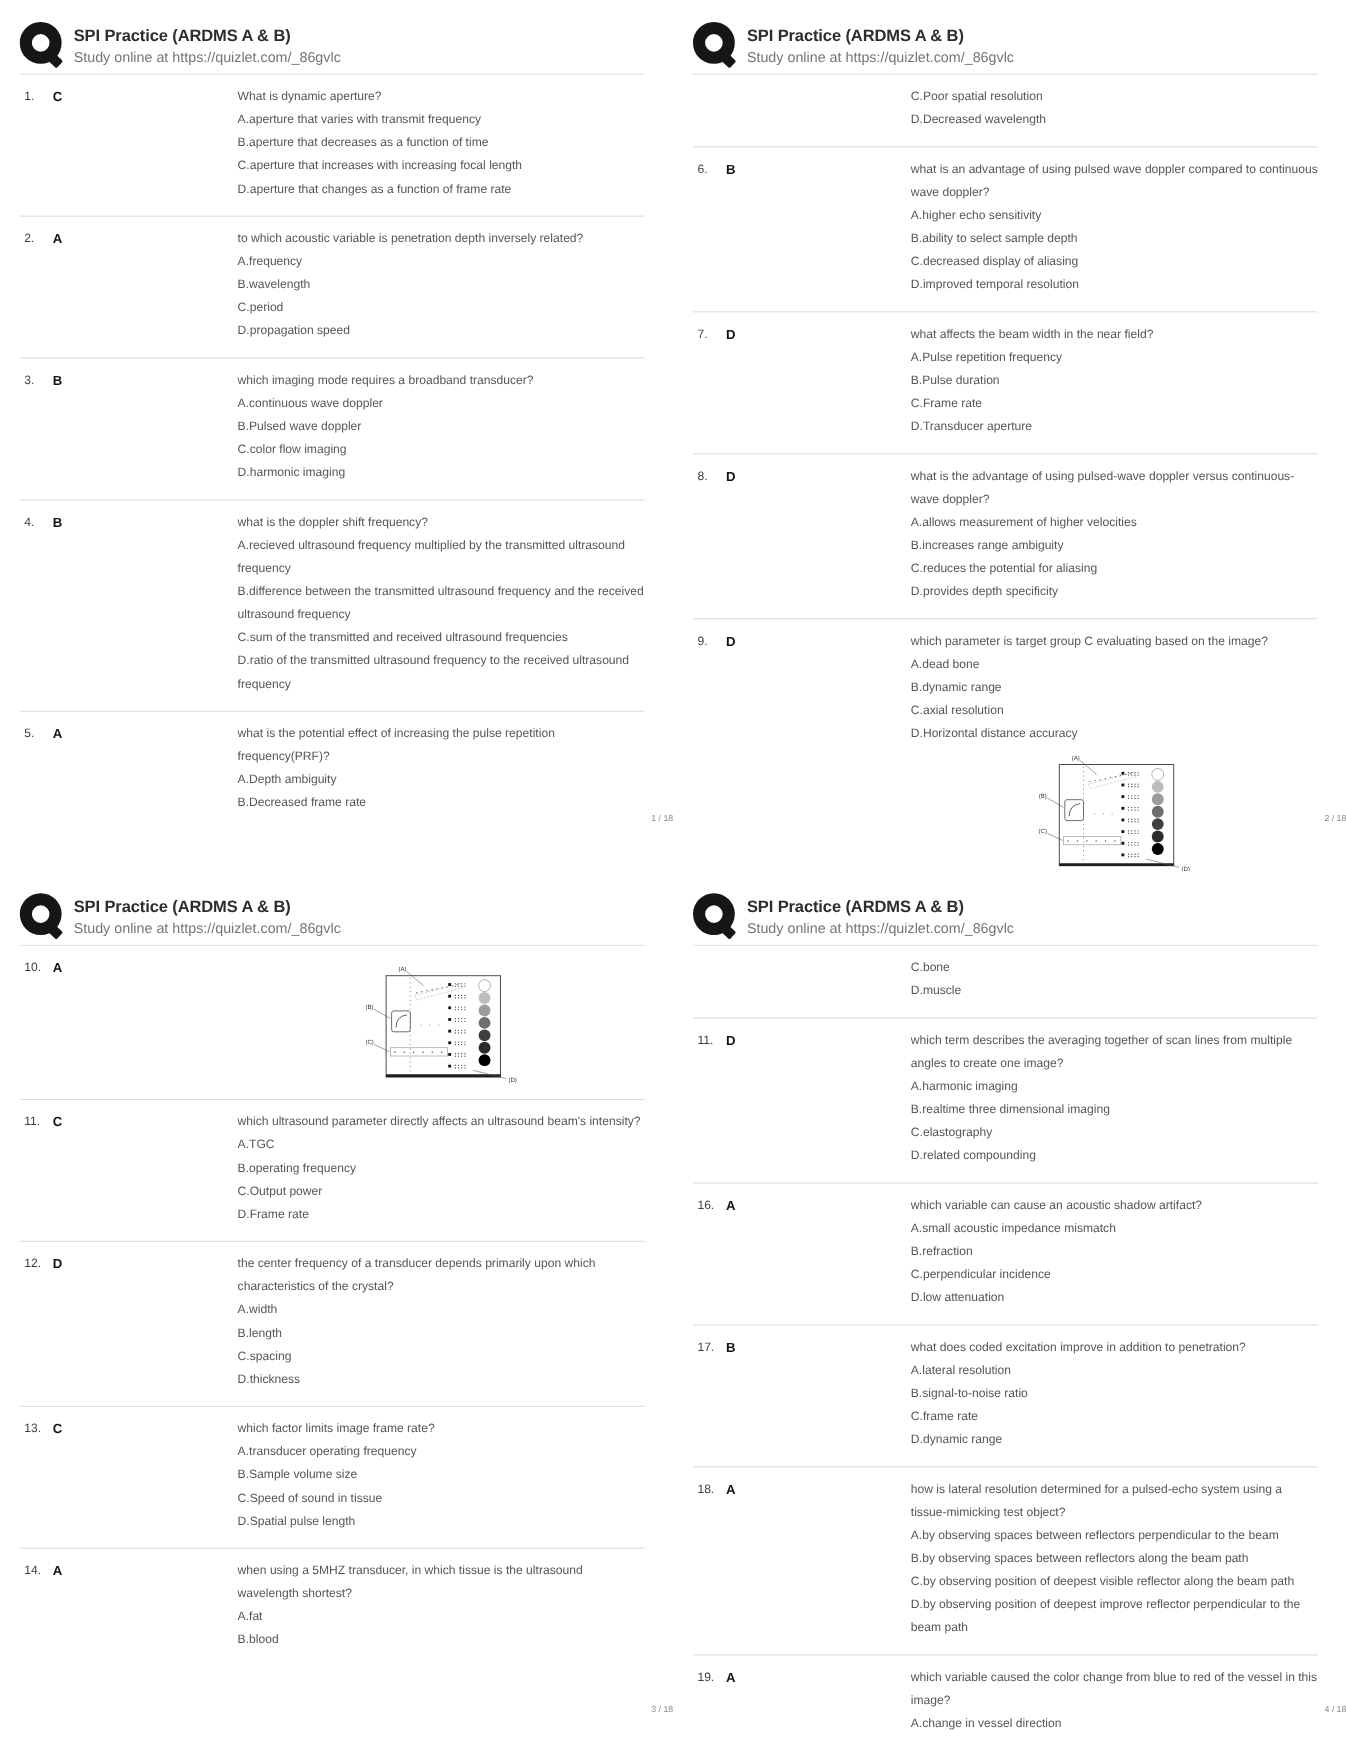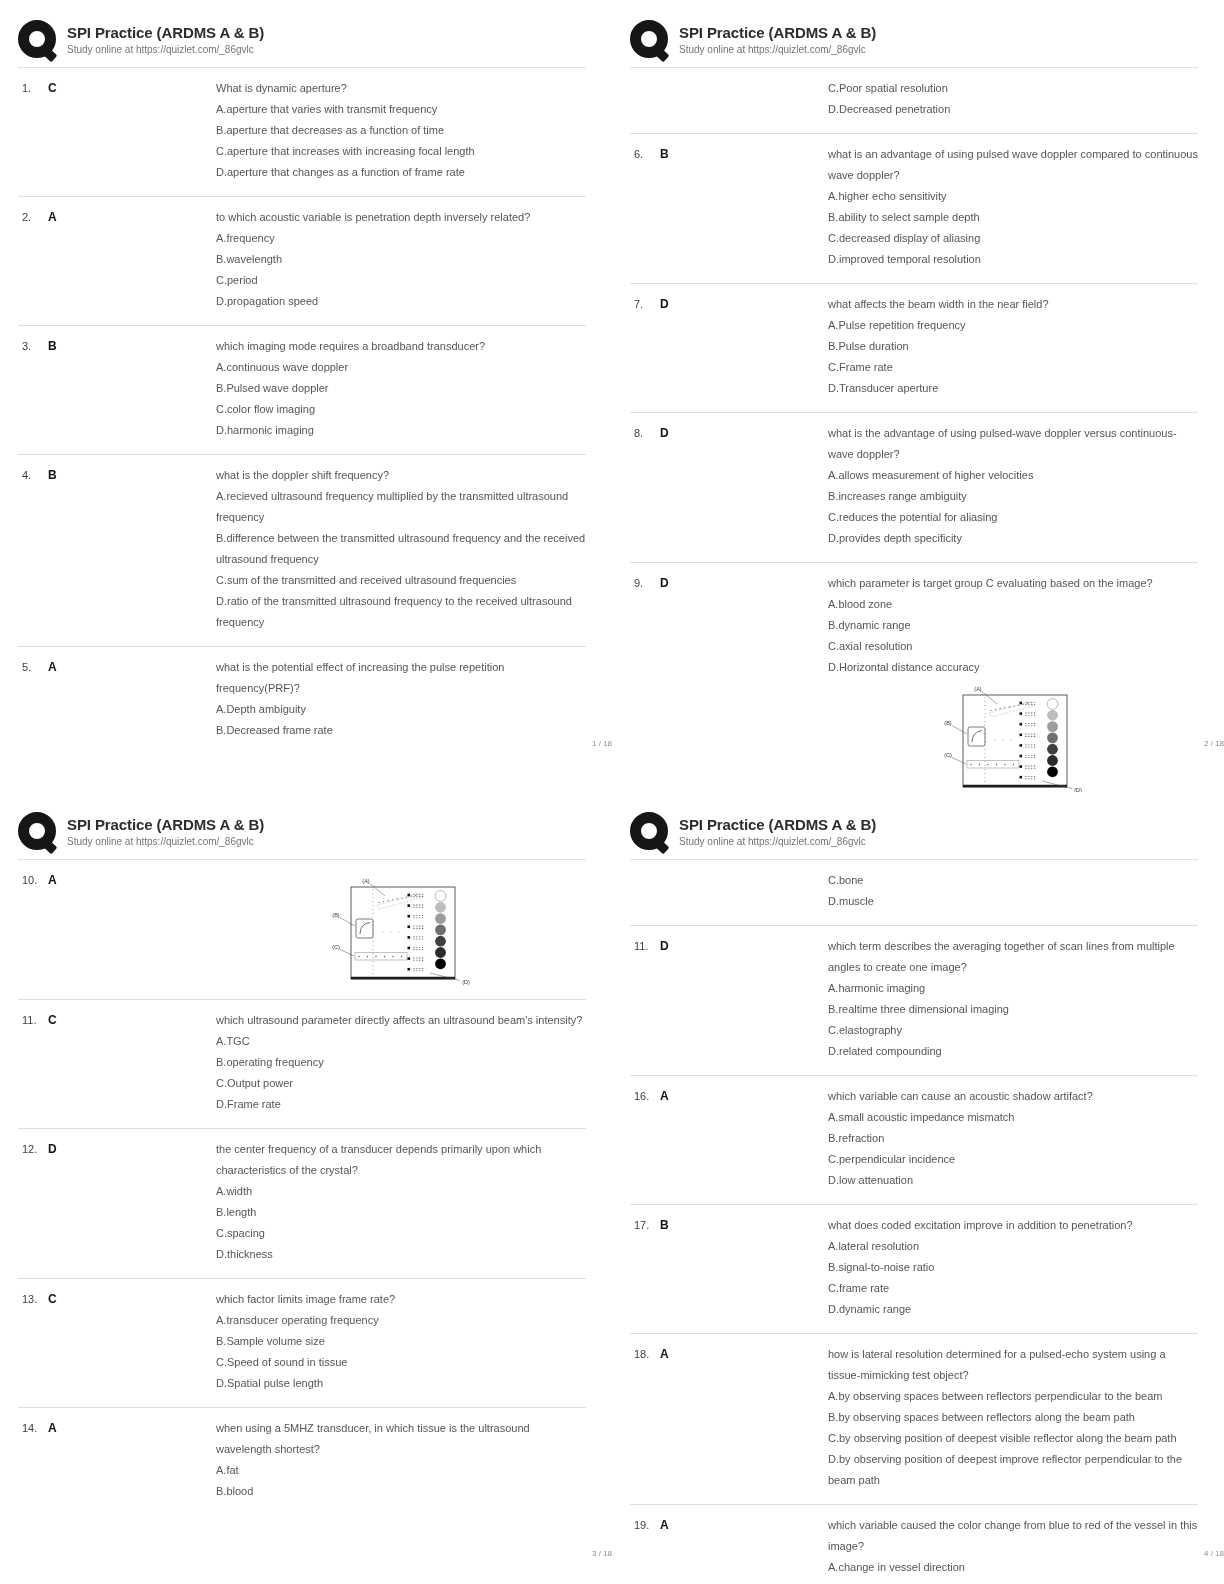--- a/index.html
+++ b/index.html
@@ -4,21 +4,21 @@
 <style>
   html,body{margin:0;padding:0;background:#ffffff;}
   body{width:1224px;height:1584px;font-family:"Liberation Sans",sans-serif;}
   .sheet{display:grid;grid-template-columns:612px 612px;grid-template-rows:792px 792px;width:1224px;height:1584px;}
   .quad{position:relative;box-sizing:border-box;padding:20px 26px 0 18px;overflow:hidden;}
   .qheader{display:flex;align-items:flex-start;gap:9px;padding-bottom:7px;border-bottom:1px solid #e2e2e2;}
   .qlogo{width:40px;height:40px;position:relative;flex:0 0 auto;}
   .qlogo .ring{position:absolute;left:0;top:0;width:38px;height:38px;border:11px solid #161616;border-radius:50%;box-sizing:border-box;}
   .qlogo .tail{position:absolute;right:2px;bottom:1px;width:13px;height:9px;background:#161616;transform:rotate(43deg);border-radius:1.5px;}
   .qtitle{font-size:15px;font-weight:700;color:#2d2d2d;letter-spacing:-0.1px;line-height:19px;margin-top:3px;}
-  .qsub{font-size:10px;color:#757575;margin-top:2px;}
+  .qsub{font-size:13px;color:#757575;margin-top:2px;}
   .rows{}
   .qrow{display:flex;padding:10px 0 13px;border-bottom:1px solid #dcdcdc;}
   .qrow:last-child{border-bottom:none;}
   .qnum{width:26px;padding-left:4px;flex:0 0 auto;font-size:11px;color:#3e3e3e;line-height:21px;}
   .qans{width:168px;flex:0 0 auto;font-size:12px;font-weight:700;color:#141414;line-height:21px;}
   .qbody{flex:1;font-size:11px;color:#54565c;line-height:21px;}
   .qtext,.qopt{white-space:normal;}
   .phantom{display:flex;justify-content:center;margin-top:4px;}
   .qfooter{position:absolute;left:0;right:0;text-align:right;font-size:8px;color:#8a8a8a;}
   .quad.top .qfooter{bottom:44px;}
@@ -108,21 +108,21 @@
         <div class="qtitle">SPI Practice (ARDMS A &amp; B)</div>
         <div class="qsub">Study online at https://quizlet.com/_86gvlc</div>
       </div>
     </header>
     <div class="rows">
         <div class="qrow">
           <div class="qnum"></div>
           <div class="qans"></div>
           <div class="qbody">
             <div class="qopt">C.Poor spatial resolution</div>
-            <div class="qopt">D.Decreased penetration</div>
+            <div class="qopt">D.Decreased wavelength</div>
           </div>
         </div>
         <div class="qrow">
           <div class="qnum">6.</div>
           <div class="qans">B</div>
           <div class="qbody">
             <div class="qtext">what is an advantage of using pulsed wave doppler compared to continuous wave doppler?</div>
             <div class="qopt">A.higher echo sensitivity</div>
             <div class="qopt">B.ability to select sample depth</div>
             <div class="qopt">C.decreased display of aliasing</div>
@@ -149,21 +149,21 @@
             <div class="qopt">B.increases range ambiguity</div>
             <div class="qopt">C.reduces the potential for aliasing</div>
             <div class="qopt">D.provides depth specificity</div>
           </div>
         </div>
         <div class="qrow">
           <div class="qnum">9.</div>
           <div class="qans">D</div>
           <div class="qbody">
             <div class="qtext">which parameter is target group C evaluating based on the image?</div>
-            <div class="qopt">A.blood zone</div>
+            <div class="qopt">A.dead bone</div>
             <div class="qopt">B.dynamic range</div>
             <div class="qopt">C.axial resolution</div>
             <div class="qopt">D.Horizontal distance accuracy</div>
             <div class="phantom">
               <svg width="148" height="112" viewBox="0 0 148 112" xmlns="http://www.w3.org/2000/svg">
                 <rect x="24" y="13" width="104" height="92" fill="#ffffff" stroke="#4a4a4a" stroke-width="0.9"></rect>
                 <line x1="24" y1="104" x2="128" y2="104" stroke="#1e1e1e" stroke-width="2.6"></line>
                 <line x1="46" y1="15" x2="46" y2="103" stroke="#8a8a8a" stroke-width="0.8" stroke-dasharray="1,3"></line>
                 <polygon points="50,31 92,20 94,24 52,35" fill="none" stroke="#b5b5b5" stroke-width="0.6" stroke-dasharray="1.8,1.4"></polygon>
                 <circle cx="52" cy="28.5" r="0.6" fill="#555"></circle>

